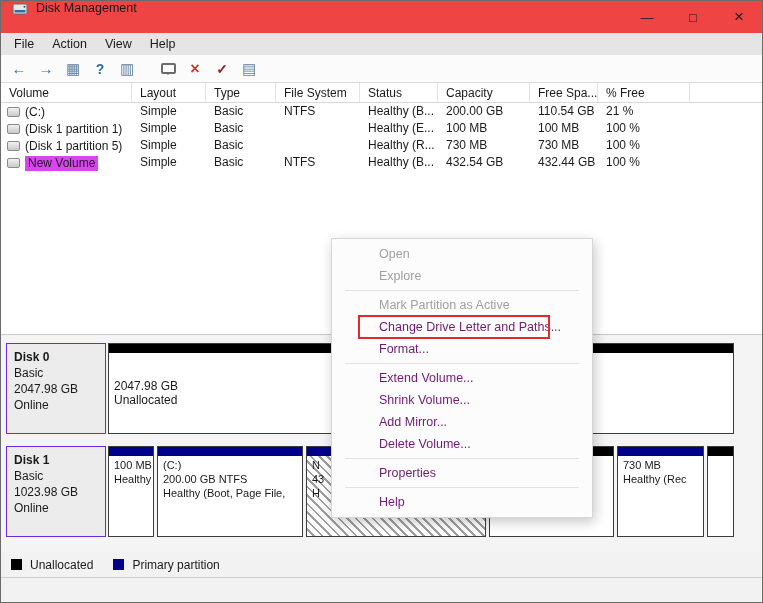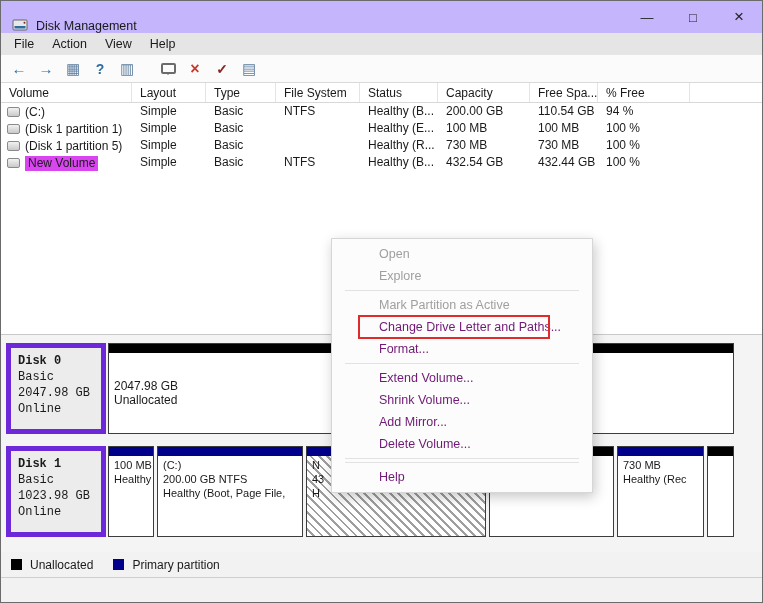--- a/index.html
+++ b/index.html
@@ -9,21 +9,21 @@
     -webkit-font-smoothing: antialiased;
   }
   .window {
     position: relative; width: 763px; height: 603px;
     background: #ffffff; border: 1px solid #6b6b6b; overflow: hidden;
   }
 
   
   .titlebar {
     position: absolute; top: 0; left: 0; right: 0; height: 32px;
-    background: #c4b5fd; display: flex; align-items: flex-end;
+    background: #ef4444; display: flex; align-items: flex-start;
   }
   .app-icon { margin: 0 8px 0 11px; width: 16px; height: 16px; flex: none; }
   .win-title { font-size: 12.5px; color: #191919; }
   .win-controls { margin-left: auto; display: flex; height: 100%; }
   .win-btn {
     width: 46px; height: 100%; display: flex; align-items: center; justify-content: center;
     font-size: 13px; color: #222; cursor: default;
   }
   .win-btn.close { font-size: 17px; }
 
@@ -79,21 +79,21 @@
   
   .graph-panel {
     position: absolute; top: 333px; left: 0; right: 0; height: 218px;
     background: #f4f4f4; border-top: 1px solid #c9c9c9;
   }
   .disk-row { position: absolute; left: 5px; width: 728px; height: 91px; display: flex; }
   .disk-row.d0 { top: 8px; }
   .disk-row.d1 { top: 111px; }
   .disk-label {
     width: 100px; flex: none; margin-right: 2px; background: #ececec;
-    border: 5px solid #6d28d9; padding: 5px 7px; font-size: 12px; line-height: 16px; font-family: Liberation Mono, monospace;
+    border: 1px solid #6d28d9; padding: 5px 7px; font-size: 12px; line-height: 16px;
   }
   .disk-label .dname { font-weight: bold; }
   .disk-bar { flex: 1; display: flex; gap: 3px; }
   .tile {
     background: #fff; border: 1px solid #3c3c3c; display: flex; flex-direction: column;
     overflow: hidden; flex: none;
   }
   .tile .stripe { height: 9px; flex: none; background: #00008b; }
   .tile.unalloc .stripe { background: #000000; }
   .tile-body {
@@ -191,21 +191,21 @@
       <div class="vcell first">
           <span class="drive-ic"></span>
           <span class="vol-label">(C:)</span>
         </div>
       <div class="vcell">Simple</div>
       <div class="vcell">Basic</div>
       <div class="vcell">NTFS</div>
       <div class="vcell">Healthy (B...</div>
       <div class="vcell">200.00 GB</div>
       <div class="vcell">110.54 GB</div>
-      <div class="vcell">94 %</div>
+      <div class="vcell">21 %</div>
       <div class="vcell"></div>
     </div>
 
     <div class="vrow">
       <div class="vcell first">
           <span class="drive-ic"></span>
           <span class="vol-label">(Disk 1 partition 1)</span>
         </div>
       <div class="vcell">Simple</div>
       <div class="vcell">Basic</div>
@@ -334,17 +334,18 @@
     <div class="msep"></div>
     <div class="mitem disabled">Mark Partition as Active</div>
     <div class="mitem">Change Drive Letter and Paths...</div>
     <div class="mitem">Format...</div>
     <div class="msep"></div>
     <div class="mitem">Extend Volume...</div>
     <div class="mitem">Shrink Volume...</div>
     <div class="mitem">Add Mirror...</div>
     <div class="mitem">Delete Volume...</div>
     <div class="msep"></div>
+    <div class="mitem">Properties</div>
     <div class="msep"></div>
     <div class="mitem">Help</div>
   </div>
 
 </div>
 
 </body></html>

